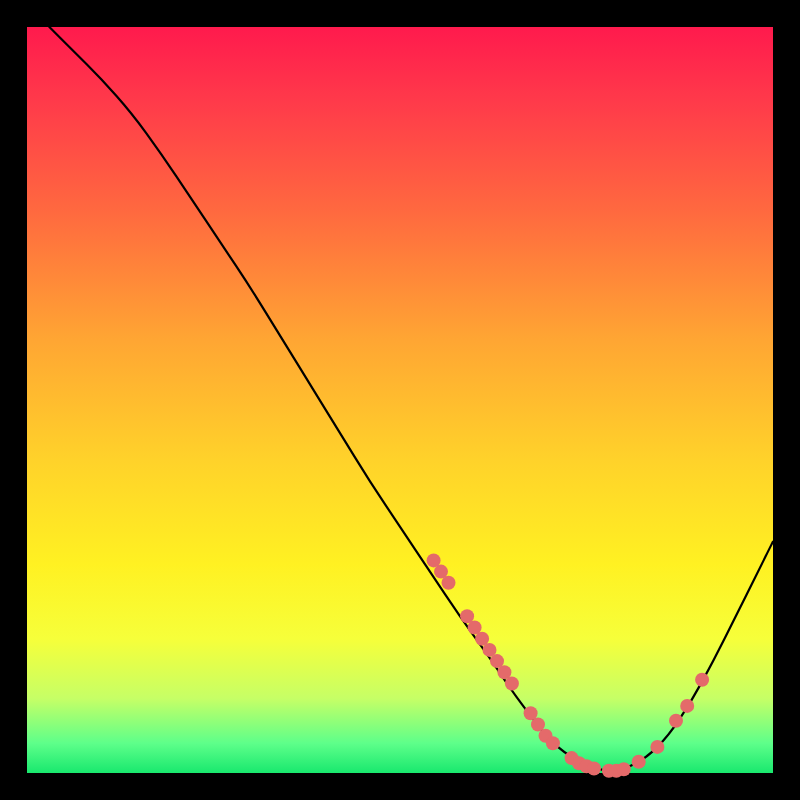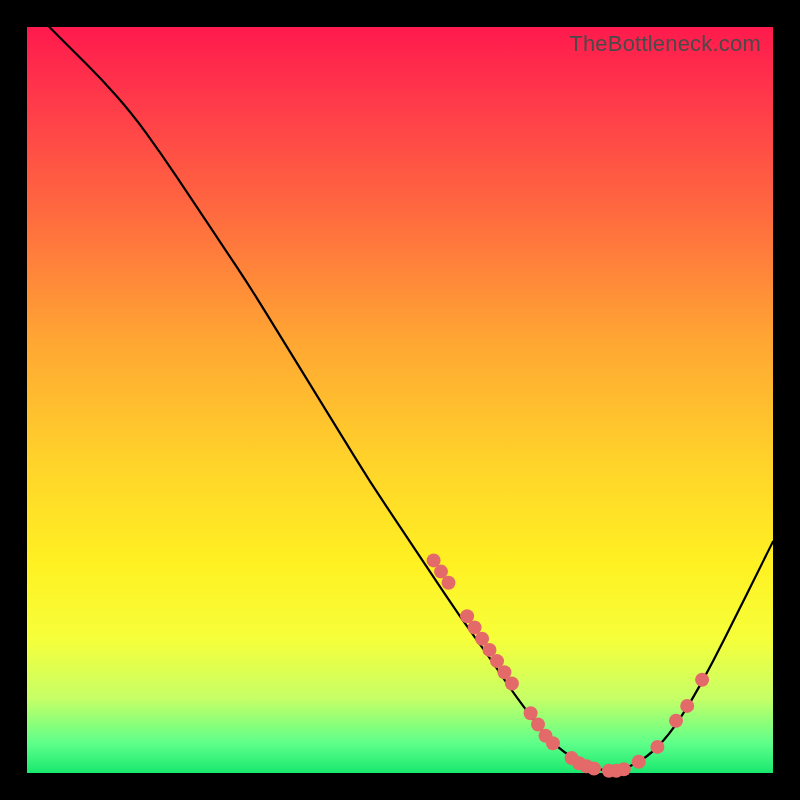--- a/index.html
+++ b/index.html
@@ -55,21 +55,20 @@
   }
   .dot {
     fill: #e46a6a;
     stroke: none;
   }
 </style>
 </head>
 <body>
 
 <div class="frame">
-  <div class="watermark">TheBottleneck.com</div>
   <svg class="plot" viewBox="0 0 746 746">
     <path class="curve" d="M 22.4 0.0 Q 22.4 0.0 33.6 11.2 Q 44.8 22.4 59.7 37.3 Q 74.6 52.2 89.5 69.0 Q 104.4 85.8 119.4 106.3 Q 134.3 126.8 149.2 149.2 Q 164.1 171.6 179.1 193.9 Q 194.0 216.3 208.9 238.7 Q 223.8 261.1 238.7 285.4 Q 253.6 309.6 268.6 333.8 Q 283.5 358.1 298.4 382.3 Q 313.3 406.6 328.3 430.8 Q 343.2 455.1 358.1 477.4 Q 373.0 499.8 387.9 522.2 Q 402.8 544.6 417.8 566.9 Q 432.7 589.3 447.6 609.9 Q 462.5 630.4 473.7 647.1 Q 484.9 663.9 496.1 678.9 Q 507.3 693.8 514.7 703.1 Q 522.2 712.4 529.6 718.8 Q 537.1 725.1 544.6 730.0 Q 552.0 734.8 559.5 737.8 Q 567.0 740.8 574.4 742.6 Q 581.9 744.5 589.3 743.4 Q 596.8 742.3 608.0 736.7 Q 619.2 731.1 630.4 719.9 Q 641.6 708.7 652.7 691.9 Q 663.9 675.1 675.1 654.6 Q 686.3 634.1 697.5 611.7 Q 708.7 589.3 719.9 567.0 Q 731.1 544.6 738.5 529.6 T 746.0 514.7"></path>
     <g>
         <circle cx="406.6" cy="533.4" r="7" class="dot"></circle>
         <circle cx="414.0" cy="544.6" r="7" class="dot"></circle>
         <circle cx="421.5" cy="555.8" r="7" class="dot"></circle>
         <circle cx="440.1" cy="589.3" r="7" class="dot"></circle>
         <circle cx="447.6" cy="600.5" r="7" class="dot"></circle>
         <circle cx="455.1" cy="611.7" r="7" class="dot"></circle>
         <circle cx="462.5" cy="622.9" r="7" class="dot"></circle>

